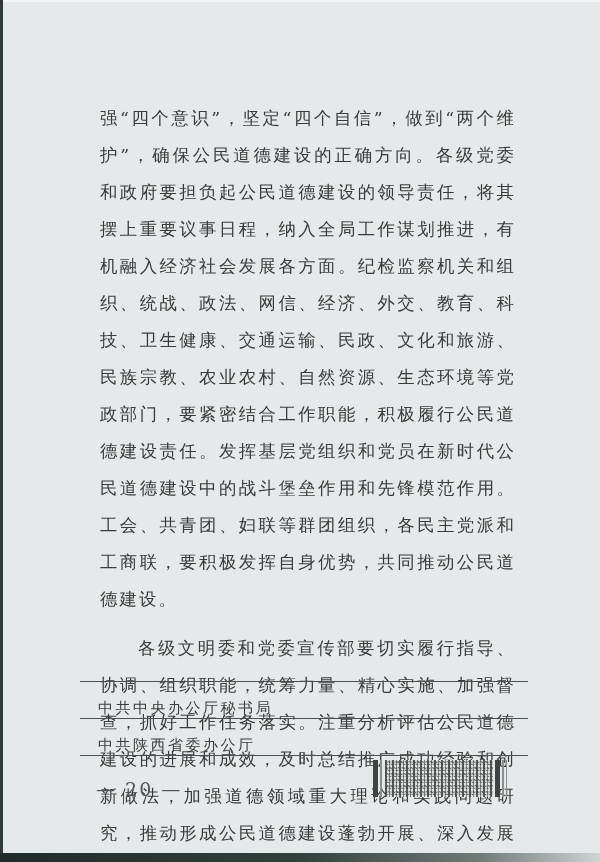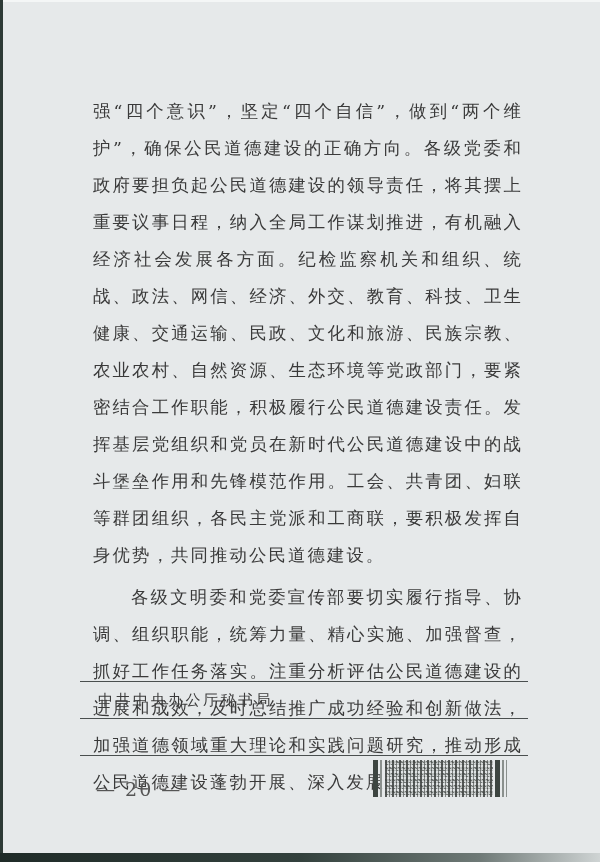--- a/index.html
+++ b/index.html
@@ -19,37 +19,37 @@
     background: #f4f6f6;
   }
   .bottom-edge {
     position: absolute; left: 0; top: 853px; width: 600px; height: 9px;
     background: linear-gradient(90deg, #1f2b28 0%, #33413d 50%, #6f7a77 80%, #cfd4d4 100%);
   }
   .page-body {
     position: absolute; left: 88px; top: 88px; width: 440px;
   }
   .para {
-    margin: 5px;
+    margin: 12px;
     font-size: 17.4px;
     line-height: 37px;
     letter-spacing: 2.1px;
     text-align: justify;
     text-align-last: left;
     word-break: break-all;
   }
   .para.indent { text-indent: 38px; }
   .footer {
     position: absolute; left: 80px; top: 681px; width: 448px;
   }
   .rule {
     height: 0; border-top: 1.4px solid #4a4f4f;
   }
   .footer-row {
-    height: 36px; display: flex; justify-content: space-between; align-items: center;
+    height: 36px; display: flex; justify-content: space-between; align-items: flex-end;
     font-size: 15px; letter-spacing: 2.5px; padding: 0 6px 0 18px;
     color: #3c3c3c;
   }
   .footer-row .date { letter-spacing: 1.2px; }
   .page-num {
     position: absolute; left: 96px; top: 778px;
     font-size: 19px; color: #555; letter-spacing: 2px;
   }
   .barcode {
     position: absolute; left: 373px; top: 760px; width: 134px; height: 37px;
@@ -80,20 +80,21 @@
   <p class="para indent">各级文明委和党委宣传部要切实履行指导、协调、组织职能，统筹力量、精心实施、加强督查，抓好工作任务落实。注重分析评估公民道德建设的进展和成效，及时总结推广成功经验和创新做法，加强道德领域重大理论和实践问题研究，推动形成公民道德建设蓬勃开展、深入发展的良好局面。</p>
 </div>
 
 <div class="footer">
   <div class="rule"></div>
   <div class="footer-row">
     <span>中共中央办公厅秘书局</span>
   </div>
   <div class="rule"></div>
   <div class="footer-row">
+    <span>中共陕西省委办公厅</span>
   </div>
   <div class="rule"></div>
 </div>
 
 <div class="page-num">— 20 —</div>
 
 <div class="barcode">
   <div class="bar-thick"></div>
   <div class="bar-thin"></div>
   <div class="matrix"></div>

